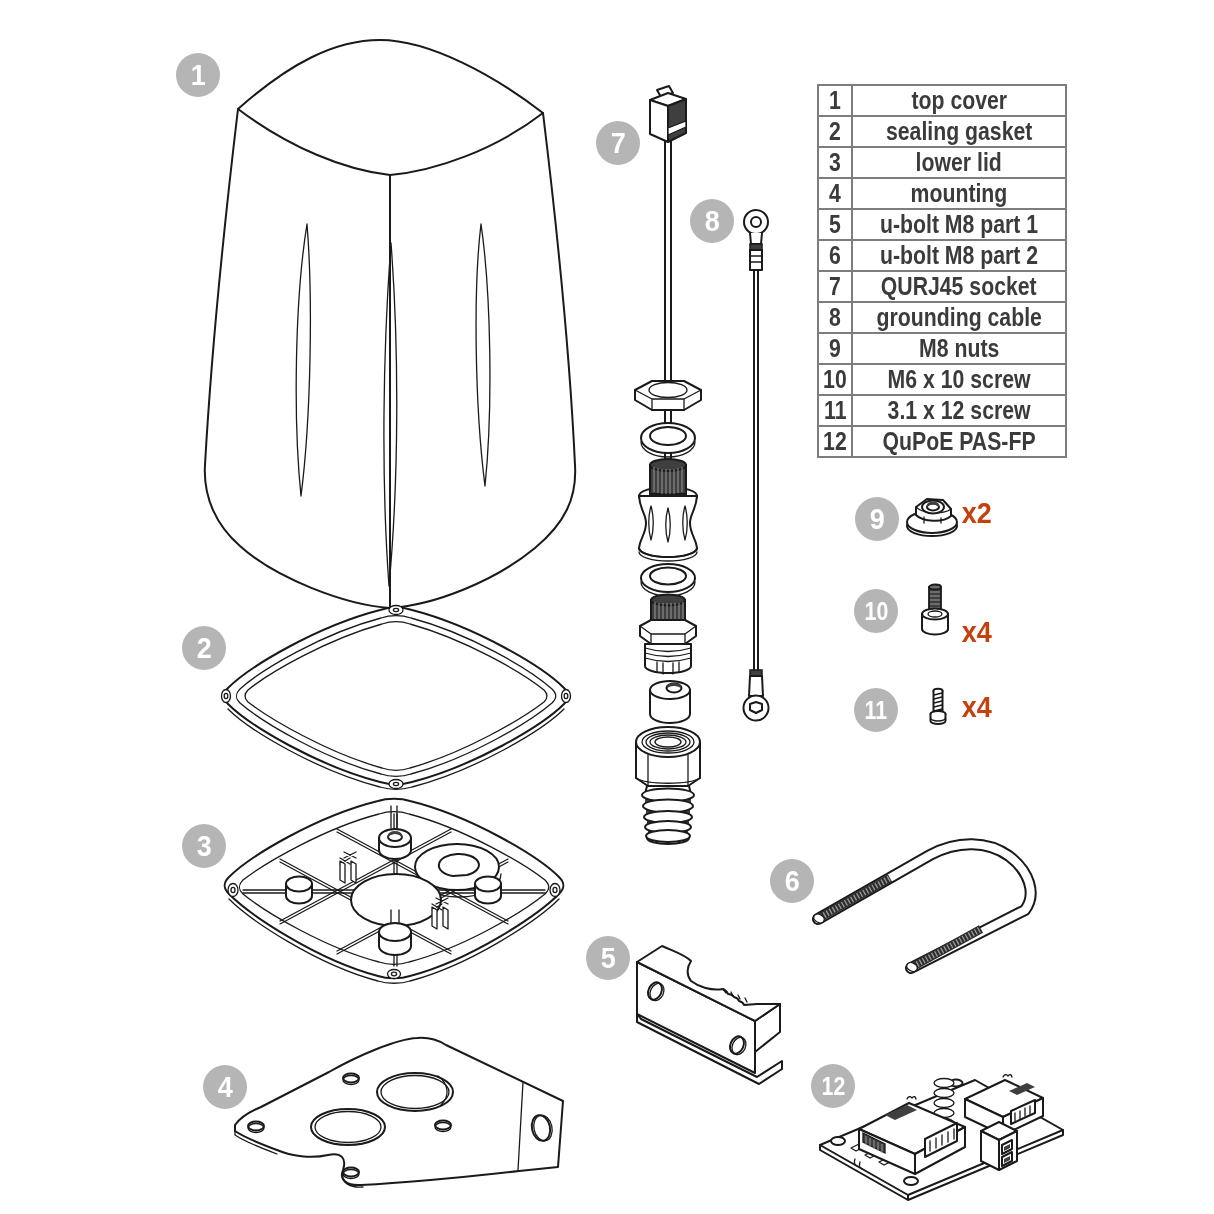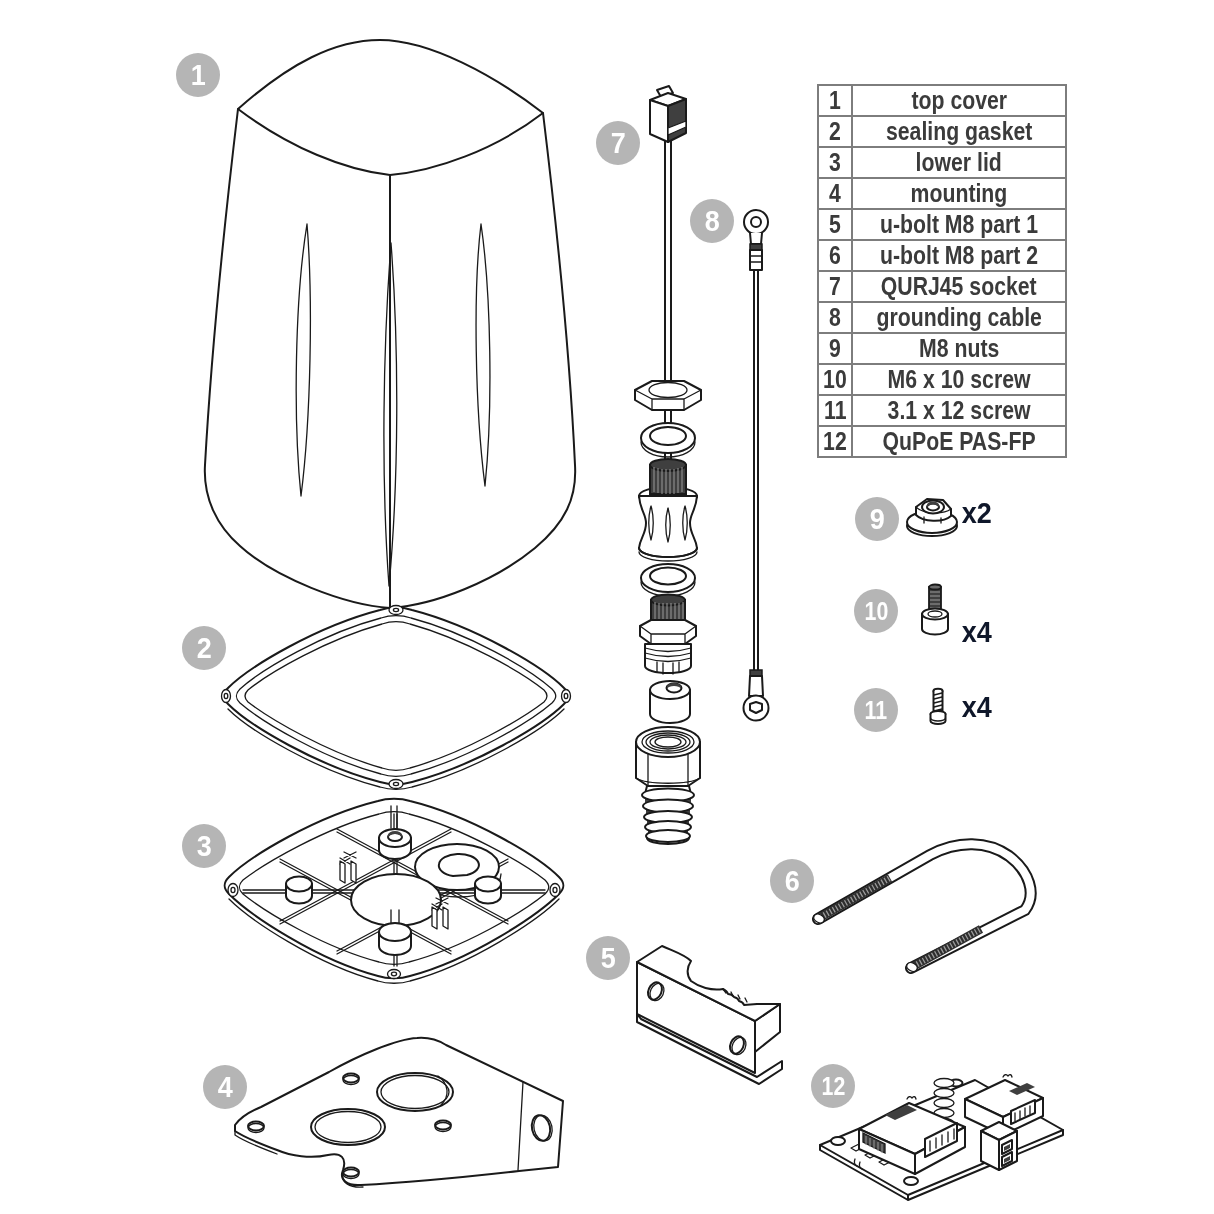--- a/index.html
+++ b/index.html
@@ -17,21 +17,21 @@
   .callout span{color:#fff;font-weight:bold;font-size:30px;display:inline-block;transform:scaleX(.9);}
   .callout.two span{font-size:26px;transform:scaleX(.82);}
   
   #parts-table{position:absolute;left:817px;top:84px;width:250px;height:365px;
                border-collapse:collapse;table-layout:fixed;}
   #parts-table td{border:2px solid #7d7d7d;text-align:center;vertical-align:middle;
                   color:#3b3b3b;font-weight:bold;font-size:25px;padding:0;}
   #parts-table td.num{width:32px;}
   #parts-table td span{display:inline-block;transform:scaleX(.85);white-space:nowrap;}
   
-  .qty{position:absolute;color:#0f172a;font-weight:bold;font-size:30px;}
+  .qty{position:absolute;color:#c2410c;font-weight:bold;font-size:30px;}
   .qty span{display:inline-block;transform:scaleX(.9);}
 </style>
 </head>
 <body>
 
 <div id="canvas">
 
   <table id="parts-table">
     <tbody>
       <tr>

